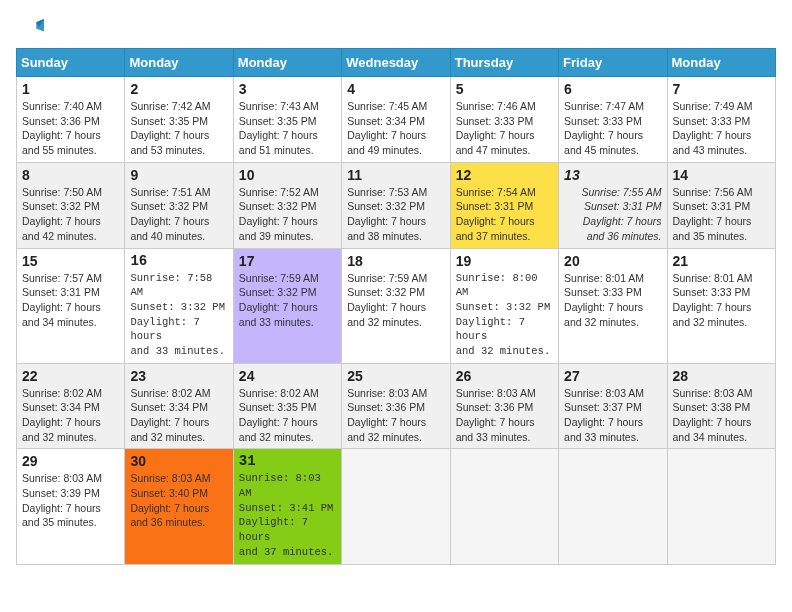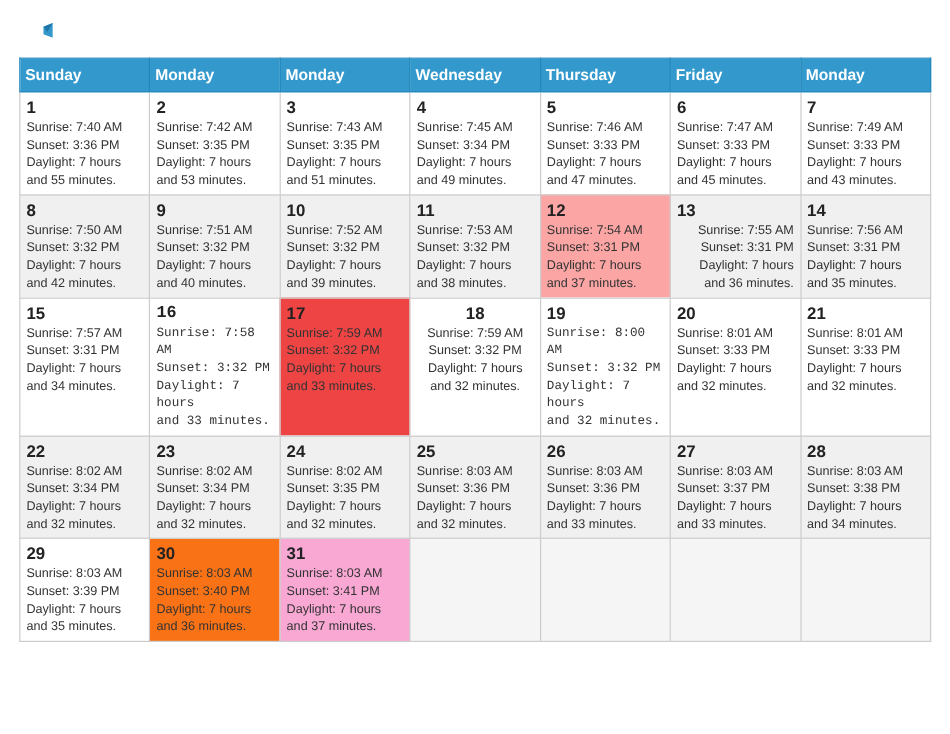--- a/index.html
+++ b/index.html
@@ -194,28 +194,28 @@
 Daylight: 7 hours
 and 39 minutes.</div>
         </td>
         <td style="background: rgb(240, 240, 240);">
           <span class="day-num">11</span>
           <div class="day-info" style="white-space: pre-line;">Sunrise: 7:53 AM
 Sunset: 3:32 PM
 Daylight: 7 hours
 and 38 minutes.</div>
         </td>
-        <td style="background: #fca5a5; margin-left: 28px;">
+        <td style="background: #fde047; margin-left: 28px;">
           <span class="day-num">12</span>
           <div class="day-info" style="white-space: pre-line;">Sunrise: 7:54 AM
 Sunset: 3:31 PM
 Daylight: 7 hours
 and 37 minutes.</div>
         </td>
-        <td style="background: rgb(240, 240, 240);">
+        <td style="background: rgb(240, 240, 240); font-style: italic;">
           <span class="day-num">13</span>
           <div class="day-info" style="white-space: pre-line; text-align: right;">Sunrise: 7:55 AM
 Sunset: 3:31 PM
 Daylight: 7 hours
 and 36 minutes.</div>
         </td>
         <td style="background: rgb(240, 240, 240);">
           <span class="day-num">14</span>
           <div class="day-info" style="white-space: pre-line;">Sunrise: 7:56 AM
 Sunset: 3:31 PM
@@ -231,28 +231,28 @@
 Daylight: 7 hours
 and 34 minutes.</div>
         </td>
         <td style="background: rgb(255, 255, 255); font-family: Liberation Mono, monospace;">
           <span class="day-num">16</span>
           <div class="day-info" style="white-space: pre-line;">Sunrise: 7:58 AM
 Sunset: 3:32 PM
 Daylight: 7 hours
 and 33 minutes.</div>
         </td>
-        <td style="background: #ef4444;">
+        <td style="background: #c4b5fd;">
           <span class="day-num">17</span>
           <div class="day-info" style="white-space: pre-line;">Sunrise: 7:59 AM
 Sunset: 3:32 PM
 Daylight: 7 hours
 and 33 minutes.</div>
         </td>
-        <td style="background: rgb(255, 255, 255); text-align: center;">
+        <td style="background: rgb(255, 255, 255);">
           <span class="day-num">18</span>
           <div class="day-info" style="white-space: pre-line;">Sunrise: 7:59 AM
 Sunset: 3:32 PM
 Daylight: 7 hours
 and 32 minutes.</div>
         </td>
         <td style="background: rgb(255, 255, 255);">
           <span class="day-num">19</span>
           <div class="day-info" style="white-space: pre-line; font-family: Liberation Mono, monospace;">Sunrise: 8:00 AM
 Sunset: 3:32 PM
@@ -333,21 +333,21 @@
 Daylight: 7 hours
 and 35 minutes.</div>
         </td>
         <td style="background: #f97316;">
           <span class="day-num">30</span>
           <div class="day-info" style="white-space: pre-line;">Sunrise: 8:03 AM
 Sunset: 3:40 PM
 Daylight: 7 hours
 and 36 minutes.</div>
         </td>
-        <td style="background: #f9a8d4;">
+        <td style="background: #84cc16; font-family: Liberation Mono, monospace;">
           <span class="day-num">31</span>
           <div class="day-info" style="white-space: pre-line;">Sunrise: 8:03 AM
 Sunset: 3:41 PM
 Daylight: 7 hours
 and 37 minutes.</div>
         </td>
         <td class="empty-cell"></td>
         <td class="empty-cell"></td>
         <td class="empty-cell"></td>
         <td class="empty-cell"></td>

